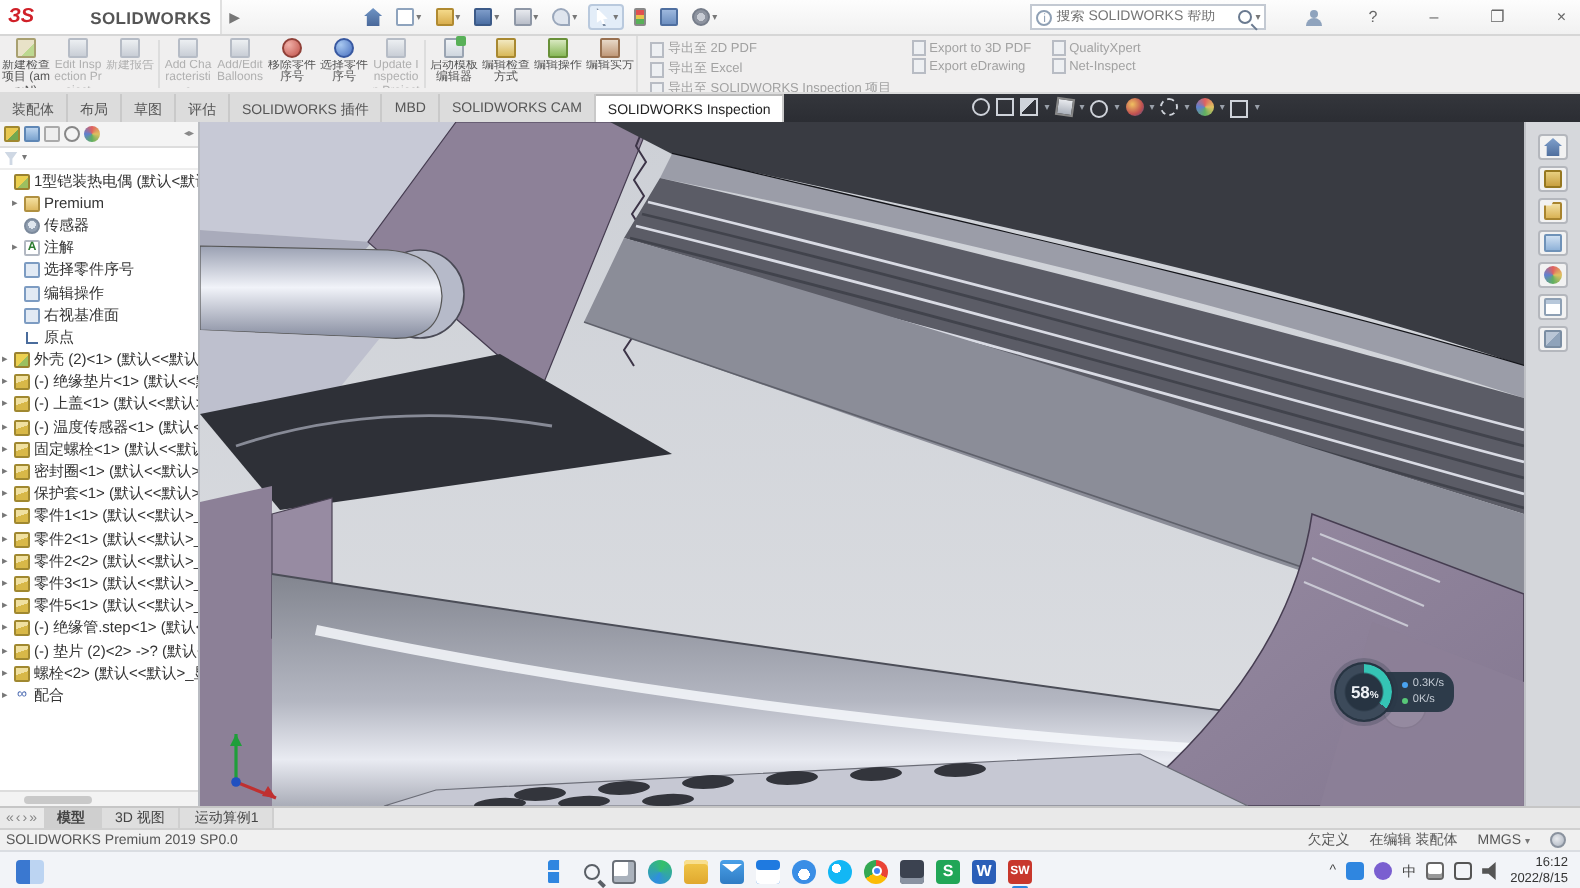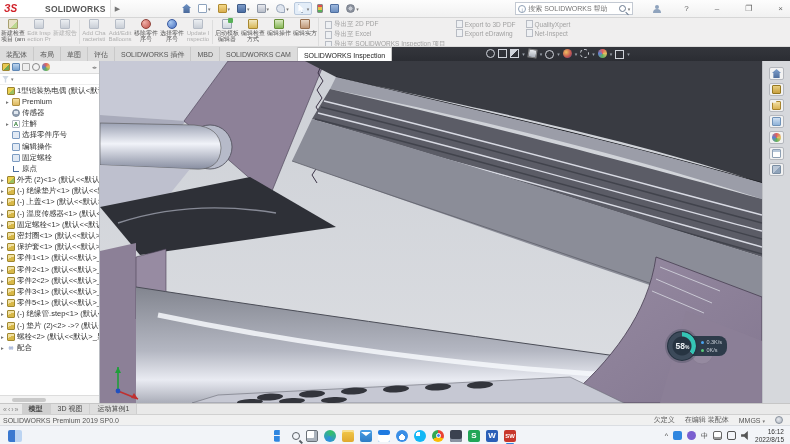--- a/index.html
+++ b/index.html
@@ -403,21 +403,21 @@
           <span class="tlabel">选择零件序号</span>
         </div>
       <div class="titem indent">
           <span class="tw"></span>
           <span class="ticon ic-plane"></span>
           <span class="tlabel">编辑操作</span>
         </div>
       <div class="titem indent">
           <span class="tw"></span>
           <span class="ticon ic-plane"></span>
-          <span class="tlabel">固定螺栓</span>
+          <span class="tlabel">右视基准面</span>
         </div>
       <div class="titem indent">
           <span class="tw"></span>
           <span class="ticon ic-origin"></span>
           <span class="tlabel">原点</span>
         </div>
       <div class="titem">
           <span class="tw">▸</span>
           <span class="ticon ic-asm"></span>
           <span class="tlabel">外壳 (2)&lt;1&gt; (默认&lt;&lt;默认&gt;_显示状</span>

